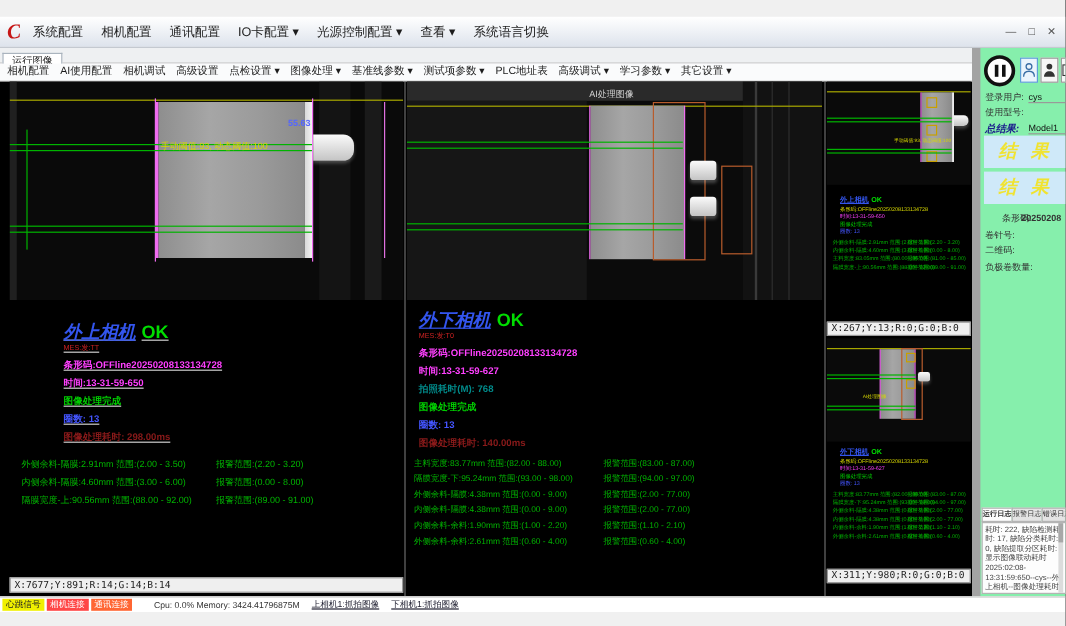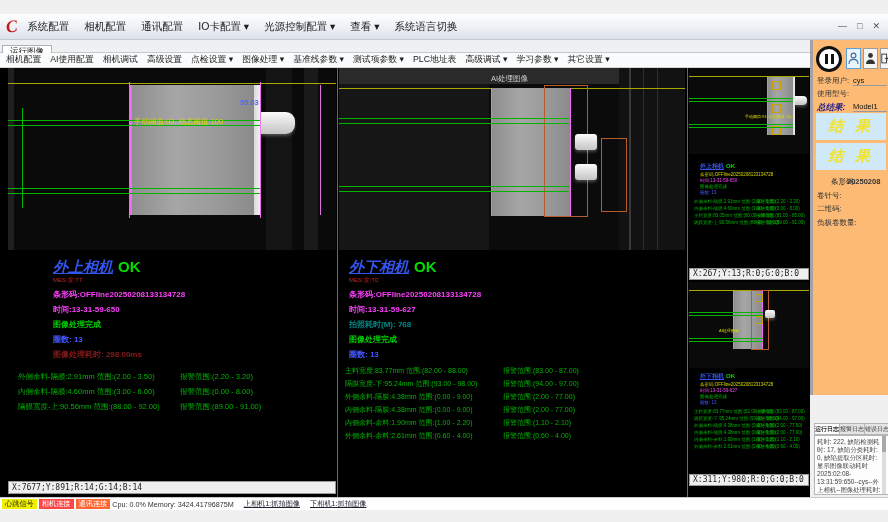--- a/index.html
+++ b/index.html
@@ -72,21 +72,21 @@
   .minitext .t .ok{color:#00dd00;margin-left:2px;}
   .minitext .yl{font-size:4.5px;color:#d8d800;margin-top:1px;}
   .minitext .ml{font-size:4.5px;color:#ff40ff;margin-top:1px;}
   .minitext .gl{font-size:4.5px;color:#00cc00;margin-top:1px;}
   .minitext .bb{font-size:4.5px;color:#4455ff;margin-top:1px;}
   .minirows{margin-top:4px;}
   .minirow{font-size:4.5px;color:#00b400;height:7px;}
   .minirow .mtext{width:62px;}
 
   
-  .sidebar{left:810px;top:40px;width:78px;height:355px;background:#fdba74;border-left:3px solid #a3a3a3;box-sizing:border-box;}
+  .sidebar{left:810px;top:40px;width:78px;height:457px;background:#86efac;border-left:7px solid #a3a3a3;box-sizing:border-box;}
   .pausebtn{position:absolute;left:3px;top:6px;width:26px;height:26px;border:3px solid #111;border-radius:50%;
             box-sizing:border-box;background:#fff;}
   .pausebtn i{position:absolute;top:5px;width:3px;height:10px;background:#111;}
   .sbtn{position:absolute;top:8px;width:15px;height:21px;background:#f6f6f6;border:1px solid #9c9c9c;
         box-sizing:border-box;display:flex;align-items:center;justify-content:center;}
   .sbtn.active{border:1px solid #5c9fd6;background:#eaf4fc;}
   .slabel{position:absolute;font-size:7.5px;color:#333;white-space:nowrap;}
   .svalue{position:absolute;font-size:7.5px;color:#111;border-bottom:1px solid #999;min-width:34px;}
   .totallabel{position:absolute;font-size:8.5px;font-weight:bold;font-style:italic;color:#1a1a8c;}
   .resultbox{position:absolute;left:3px;width:70px;height:27px;background:#cfe9f9;
@@ -104,21 +104,21 @@
   .logscroll{position:absolute;right:2px;top:396px;width:4px;height:58px;background:#dcdcdc;}
   .logscroll i{display:block;width:4px;height:16px;background:#a8a8a8;}
 
   
   .statusbar{left:0;top:497px;width:888px;height:13px;background:#fff;border-top:1px solid #c8c8c8;
              display:flex;align-items:center;box-sizing:border-box;padding-left:2px;}
   .badge{font-size:7.2px;line-height:10px;padding:0 3px;margin-right:2px;color:#222;}
   .b-heart{background:#f0f000;}
   .b-cam{background:#ff4646;color:#fff;}
   .b-comm{background:#ff6633;color:#fff;}
-  .cpu{font-size:7.2px;color:#333;margin-left:0;white-space:nowrap;}
+  .cpu{font-size:7.2px;color:#333;margin-left:16px;white-space:nowrap;}
   .camlink{font-size:7.2px;color:#223;margin-left:10px;text-decoration:underline;white-space:nowrap;}
   .bottomfill{left:0;top:510px;width:888px;height:12px;background:#f0f0f0;}
 
   svg{display:block;}
 </style>
 </head>
 <body>
 
 <div class="app">
 
@@ -174,21 +174,21 @@
       <div class="gline" style="left:0;top:52px;width:252px;"></div>
       <div class="gline" style="left:0;top:57px;width:252px;"></div>
       <div class="gline" style="left:0;top:120px;width:252px;"></div>
       <div class="gline" style="left:0;top:125px;width:252px;"></div>
       <div class="gvert" style="left:14px;top:40px;height:100px;"></div>
       <div class="thresh" style="left:126px;top:5px;">手动阈值:93, 动态阈值:100</div>
       <div class="bluetag" style="left:232px;top:30px;">55.63</div>
     </div>
 
     <div class="ptext pl" style="left:8px;top:182px;width:328px;height:218px;">
-      <div style="margin-left:45px;margin-top:8px;">
+      <div style="margin-left:45px;margin-top:18px;text-decoration:underline;">
         <div class="cam-title">
           <span class="nm">外上相机</span><span class="ok">OK</span>
         </div>
         <div class="mes">MES:发:TT</div>
         <div class="mg">条形码:OFFline20250208133134728</div>
         <div class="mg">时间:13-31-59-650</div>
         <div class="gr">图像处理完成</div>
         <div class="bl">圈数: 13</div>
         <div class="mr">图像处理耗时: 298.00ms</div>
       </div>
@@ -226,20 +226,21 @@
       <div style="margin-left:10px;margin-top:8px;">
         <div class="cam-title">
           <span class="nm">外下相机</span><span class="ok">OK</span>
         </div>
         <div class="mes">MES:发:T0</div>
         <div class="mg">条形码:OFFline20250208133134728</div>
         <div class="mg">时间:13-31-59-627</div>
         <div class="tealln">拍照耗时(M): 768</div>
         <div class="gr">图像处理完成</div>
         <div class="bl">圈数: 13</div>
+        <div class="mr">图像处理耗时: 140.00ms</div>
       </div>
       <div class="rows" style="margin-left:6px;margin-top:6px;">
         <div class="row"><span class="mtext">主料宽度:83.77mm 范围:(82.00 - 88.00)</span><span>报警范围:(83.00 - 87.00)</span></div>
         <div class="row"><span class="mtext">隔膜宽度-下:95.24mm 范围:(93.00 - 98.00)</span><span>报警范围:(94.00 - 97.00)</span></div>
         <div class="row"><span class="mtext">外侧余料-隔膜:4.38mm 范围:(0.00 - 9.00)</span><span>报警范围:(2.00 - 77.00)</span></div>
         <div class="row"><span class="mtext">内侧余料-隔膜:4.38mm 范围:(0.00 - 9.00)</span><span>报警范围:(2.00 - 77.00)</span></div>
         <div class="row"><span class="mtext">内侧余料-余料:1.90mm 范围:(1.00 - 2.20)</span><span>报警范围:(1.10 - 2.10)</span></div>
         <div class="row"><span class="mtext">外侧余料-余料:2.61mm 范围:(0.60 - 4.00)</span><span>报警范围:(0.60 - 4.00)</span></div>
       </div>
     </div>

